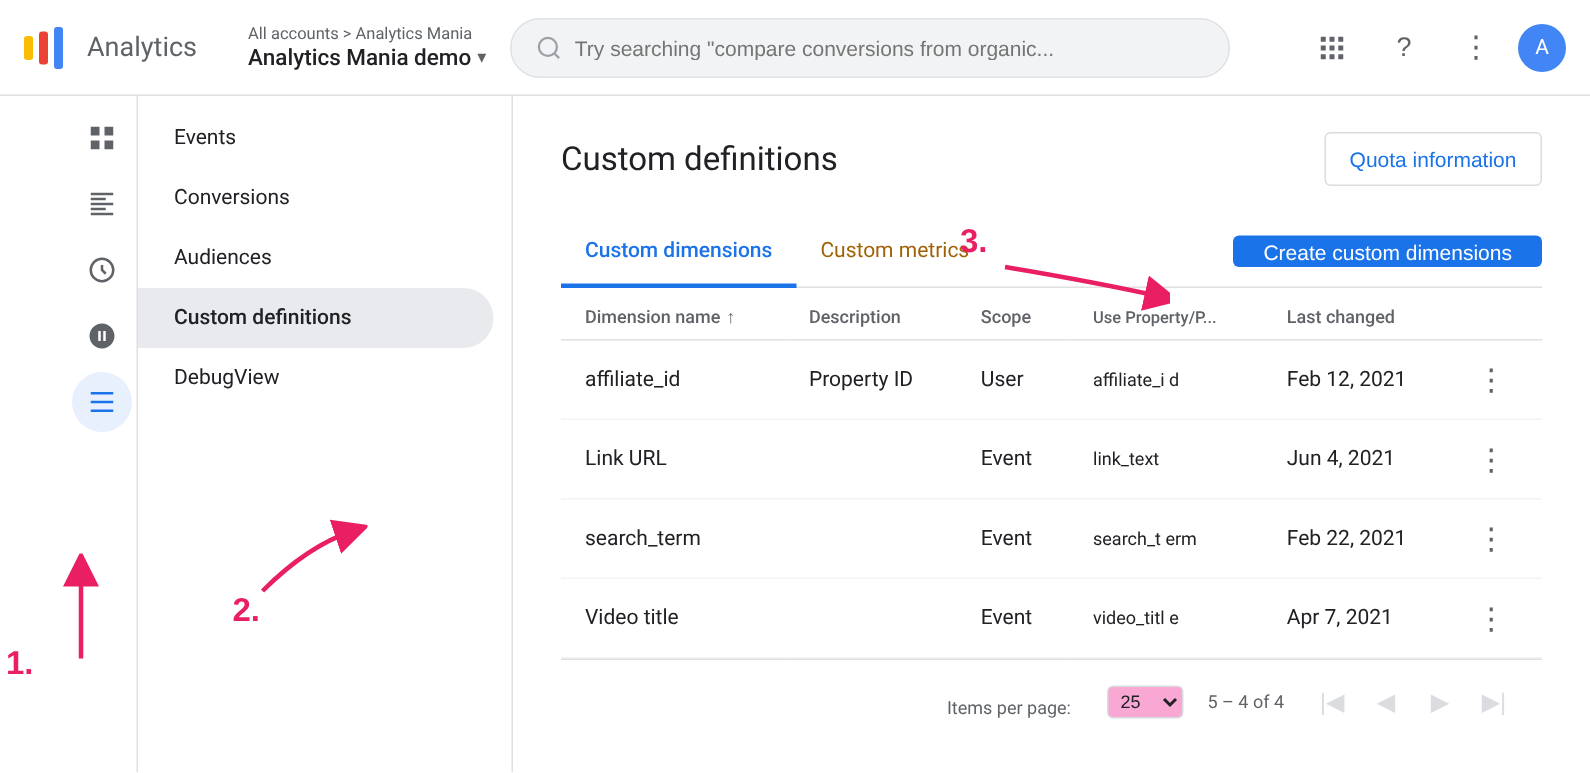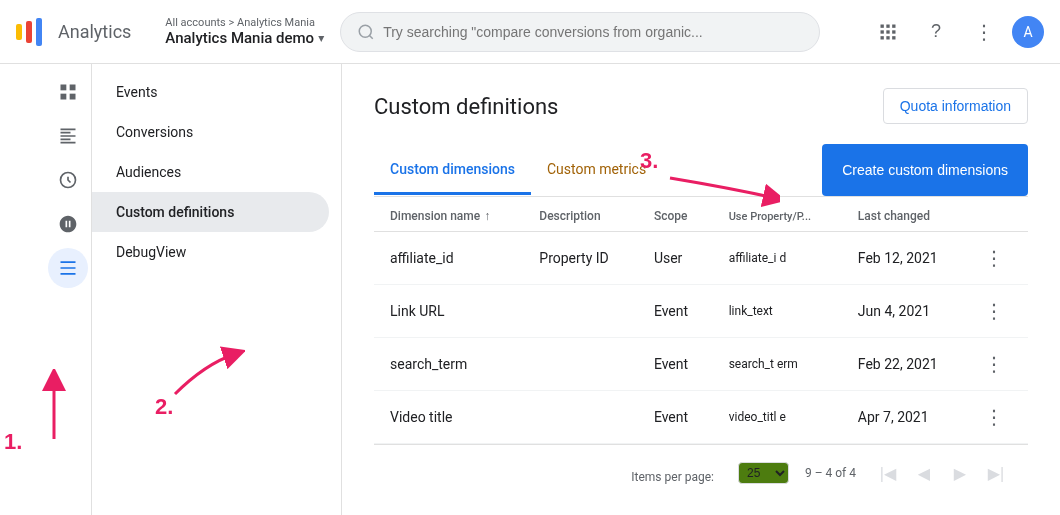--- a/index.html
+++ b/index.html
@@ -69,21 +69,21 @@
 
     
     .tabs { display: flex; align-items: center; justify-content: space-between; border-bottom: 1px solid #e0e0e0; margin-bottom: 0; }
     .tabs-left { display: flex; }
     .tab {
       height: 48px; padding: 0 16px; display: flex; align-items: center; cursor: pointer;
       font-size: 14px; color: #a16207; border-bottom: 3px solid transparent; margin-bottom: -1px;
     }
     .tab.active { color: #1a73e8; border-bottom-color: #1a73e8; font-weight: 500; }
     .create-btn {
-      height: 52px; padding: 0 20px; background: #1a73e8; color: #fff; border: none;
+      height: 21px; padding: 0 20px; background: #1a73e8; color: #fff; border: none;
       border-radius: 4px; font-size: 14px; font-weight: 500; cursor: pointer;
     }
 
     
     .table { width: 100%; border-collapse: collapse; margin-top: 0; }
     .table th {
       text-align: left; padding: 12px 16px 8px; font-size: 12px; font-weight: 500;
       color: #5f6368; border-bottom: 1px solid #e0e0e0; white-space: nowrap;
     }
     .table td {
@@ -95,21 +95,21 @@
     .menu-dots { color: #5f6368; cursor: pointer; font-size: 20px; letter-spacing: 1px; }
 
     
     .pagination {
       display: flex; align-items: center; justify-content: flex-end; padding: 12px 16px;
       font-size: 12px; color: #5f6368; gap: 16px; border-top: 1px solid #e0e0e0;
     }
     .pagination-items { display: flex; align-items: flex-end; gap: 24px; margin-left: 39px; }
     .page-select {
       border: 1px solid #dadce0; border-radius: 4px; padding: 2px 4px;
-      font-size: 12px; color: #202124; background: #4d7c0f;
+      font-size: 12px; color: #202124; background: #f9a8d4;
     }
     .pagination-nav { display: flex; align-items: center; gap: 4px; }
     .nav-btn {
       width: 32px; height: 32px; border: none; background: transparent; cursor: pointer;
       color: #5f6368; font-size: 16px; border-radius: 50%; display: flex; align-items: center; justify-content: center;
     }
     .nav-btn:disabled { color: #dadce0; cursor: default; }
 
     
     .annotation { position: absolute; pointer-events: none; }
@@ -307,21 +307,21 @@
 
       <div class="pagination">
         <div class="pagination-items">
           <span>Items per page:</span>
           <select class="page-select">
             <option>25</option>
             <option>50</option>
             <option>100</option>
           </select>
         </div>
-        <span>9 – 4 of 4</span>
+        <span>5 – 4 of 4</span>
         <div class="pagination-nav">
           <button class="nav-btn" disabled="">|◀</button>
           <button class="nav-btn" disabled="">◀</button>
           <button class="nav-btn" disabled="">▶</button>
           <button class="nav-btn" disabled="">▶|</button>
         </div>
       </div>
     </div>
   </div>
 

